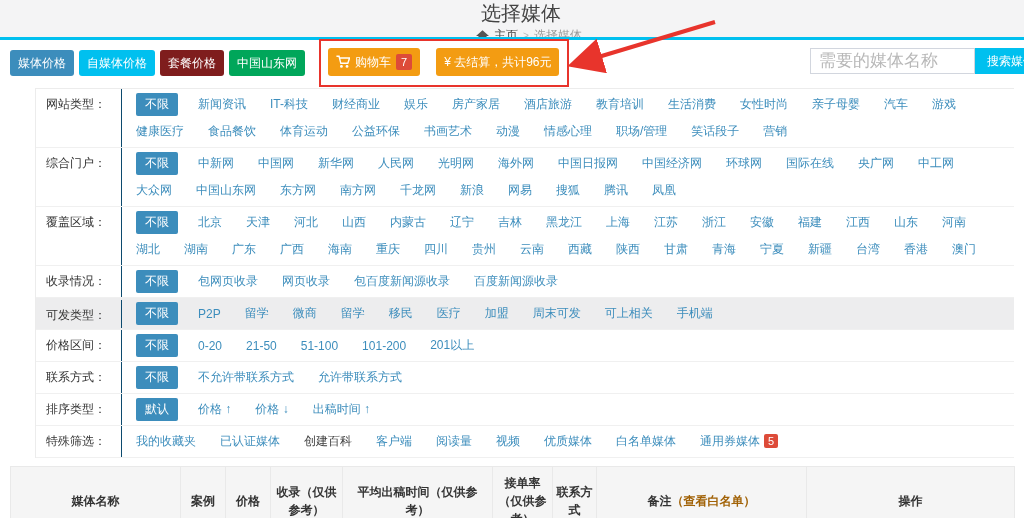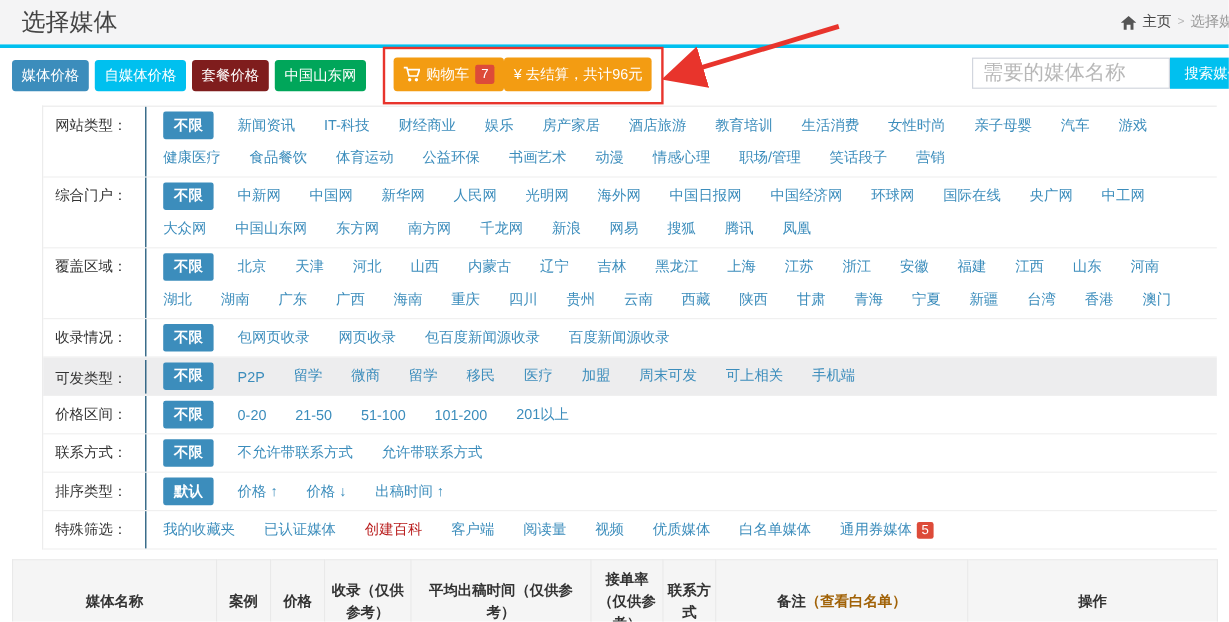--- a/index.html
+++ b/index.html
@@ -4,55 +4,55 @@
 <style>
   * { box-sizing: border-box; }
   html,body { margin:0; padding:0; }
   body {
     width:1024px; height:518px; overflow:hidden; position:relative;
     background:#fff; font-family:"Liberation Sans","DejaVu Sans",sans-serif;
     font-size:12px; color:#333;
   }
   
   .top-strip{ height:37px; background:#f4f4f5; display:flex; align-items:center;
-    justify-content:space-between; padding:0 0 0 18px; overflow:hidden; }
+    justify-content:space-between; padding:0 0 0 18px; overflow:hidden;flex-direction:column; }
   .page-title{ font-size:20px; font-weight:400; color:#444; margin:0; }
   .breadcrumb{ display:flex; align-items:center; gap:5px; font-size:12px;
     white-space:nowrap; margin-right:-16px; color:#444; }
   .breadcrumb .sep{ color:#b5b5b5; font-size:10px; }
   .breadcrumb .current{ color:#999; }
   .cyan-line{ height:3px; background:#00c0ef; }
   
   .toolbar{ position:relative; padding:8px 10px 6px; display:flex; gap:5px; align-items:flex-end; }
   .btn{ border:none; color:#fff; font-size:12px; padding:6px 8px; border-radius:3px;
     cursor:pointer; font-family:inherit; white-space:nowrap; line-height:14px; }
   .primary{ background:#3c8dbc; } .info{ background:#00c0ef; }
   .danger{ background:#7f1d1d; } .success{ background:#00a65a; } .warning{ background:#f39c12; }
-  .cart-wrap{ position:relative; display:flex; gap:0; margin-left:18px; }
+  .cart-wrap{ position:relative; display:flex; gap:16px; margin-left:18px; }
   .cart-btn{ display:flex; align-items:center; gap:5px; }
   .cart-badge{ background:#dd4b39; color:#fff; font-size:11px; padding:1px 5px; border-radius:2px; }
   .annotation-box{ position:absolute; left:-9px; right:-10px; top:-9px; bottom:-11px;
     border:2px solid #e8342c; pointer-events:none; z-index:40; }
   .annotation-arrow{ position:absolute; right:-162px; top:-32px; width:158px; height:62px;
     pointer-events:none; z-index:41; }
   .search-group{ position:absolute; left:810px; top:8px; display:flex; }
   .search-input{ width:165px; height:26px; border:1px solid #d2d6de; padding:0 8px;
     font-size:17px; font-family:inherit; color:#555; outline:none; }
   .search-input::placeholder{ color:#b8b8b8; }
   .search-btn{ height:26px; border-radius:0; padding:0 12px; }
   
   .filter-panel{ margin:6px 10px 0 35px; border-top:1px solid #ececec; border-left:1px solid #ececec; }
   .filter-row{ display:flex; border-bottom:1px solid #f0f0f0; }
   .filter-row.hl{ background:#ededee;align-items:center; }
   .filter-label{ width:86px; flex:0 0 86px; padding:7px 0 4px 10px; color:#333;
     border-right:1px solid #0c4a6e; }
   .filter-options{ flex:1; padding:2px 6px 2px 14px; display:flex; flex-wrap:wrap; align-items:center; }
-  .chip{ background:#3c8dbc; color:#fff; padding:3px 9px; border-radius:2px; margin:2px 20px 2px 0; cursor:pointer;font-weight:bold; }
+  .chip{ background:#3c8dbc; color:#fff; padding:3px 9px; border-radius:2px; margin:2px 20px 2px 0; cursor:pointer; }
   .opt{ color:#3c8dbc; margin:2px 24px 2px 0; padding:3px 0; cursor:pointer; white-space:nowrap; }
-  .opt.red{ color:#b91c1c; }
+  .opt.red{ color:#404040; }
   .opt-badge{ display:inline-block; background:#dd4b39; color:#fff; font-size:11px;
     padding:1px 4px; border-radius:2px; margin-left:4px; }
   
   .media-table{ border-collapse:collapse; margin:8px 10px 0; width:1004px; table-layout:fixed; }
   .media-table th{ border:1px solid #e9e9e9; background:#f5f5f5; color:#333;
     font-weight:700; padding:7px 3px; text-align:center; font-size:12px; line-height:1.5; }
   .red-suffix{ color:#a16207; }
 </style>
 </head>
 <body>

